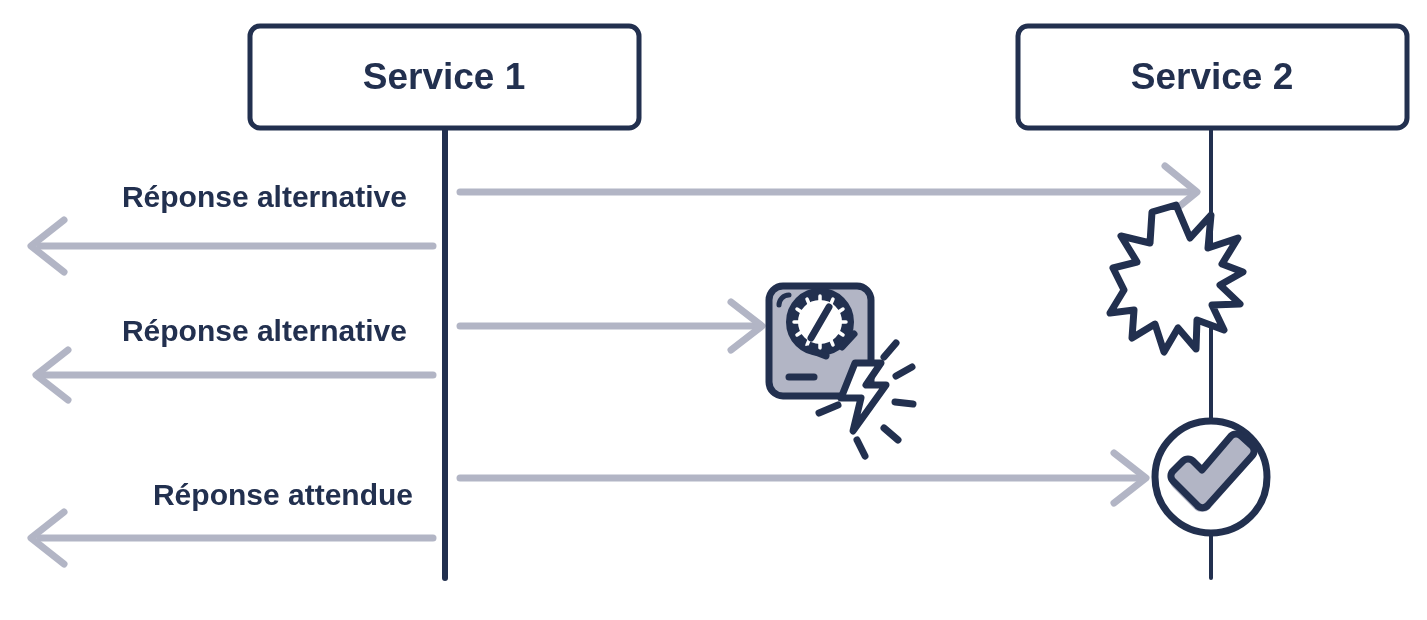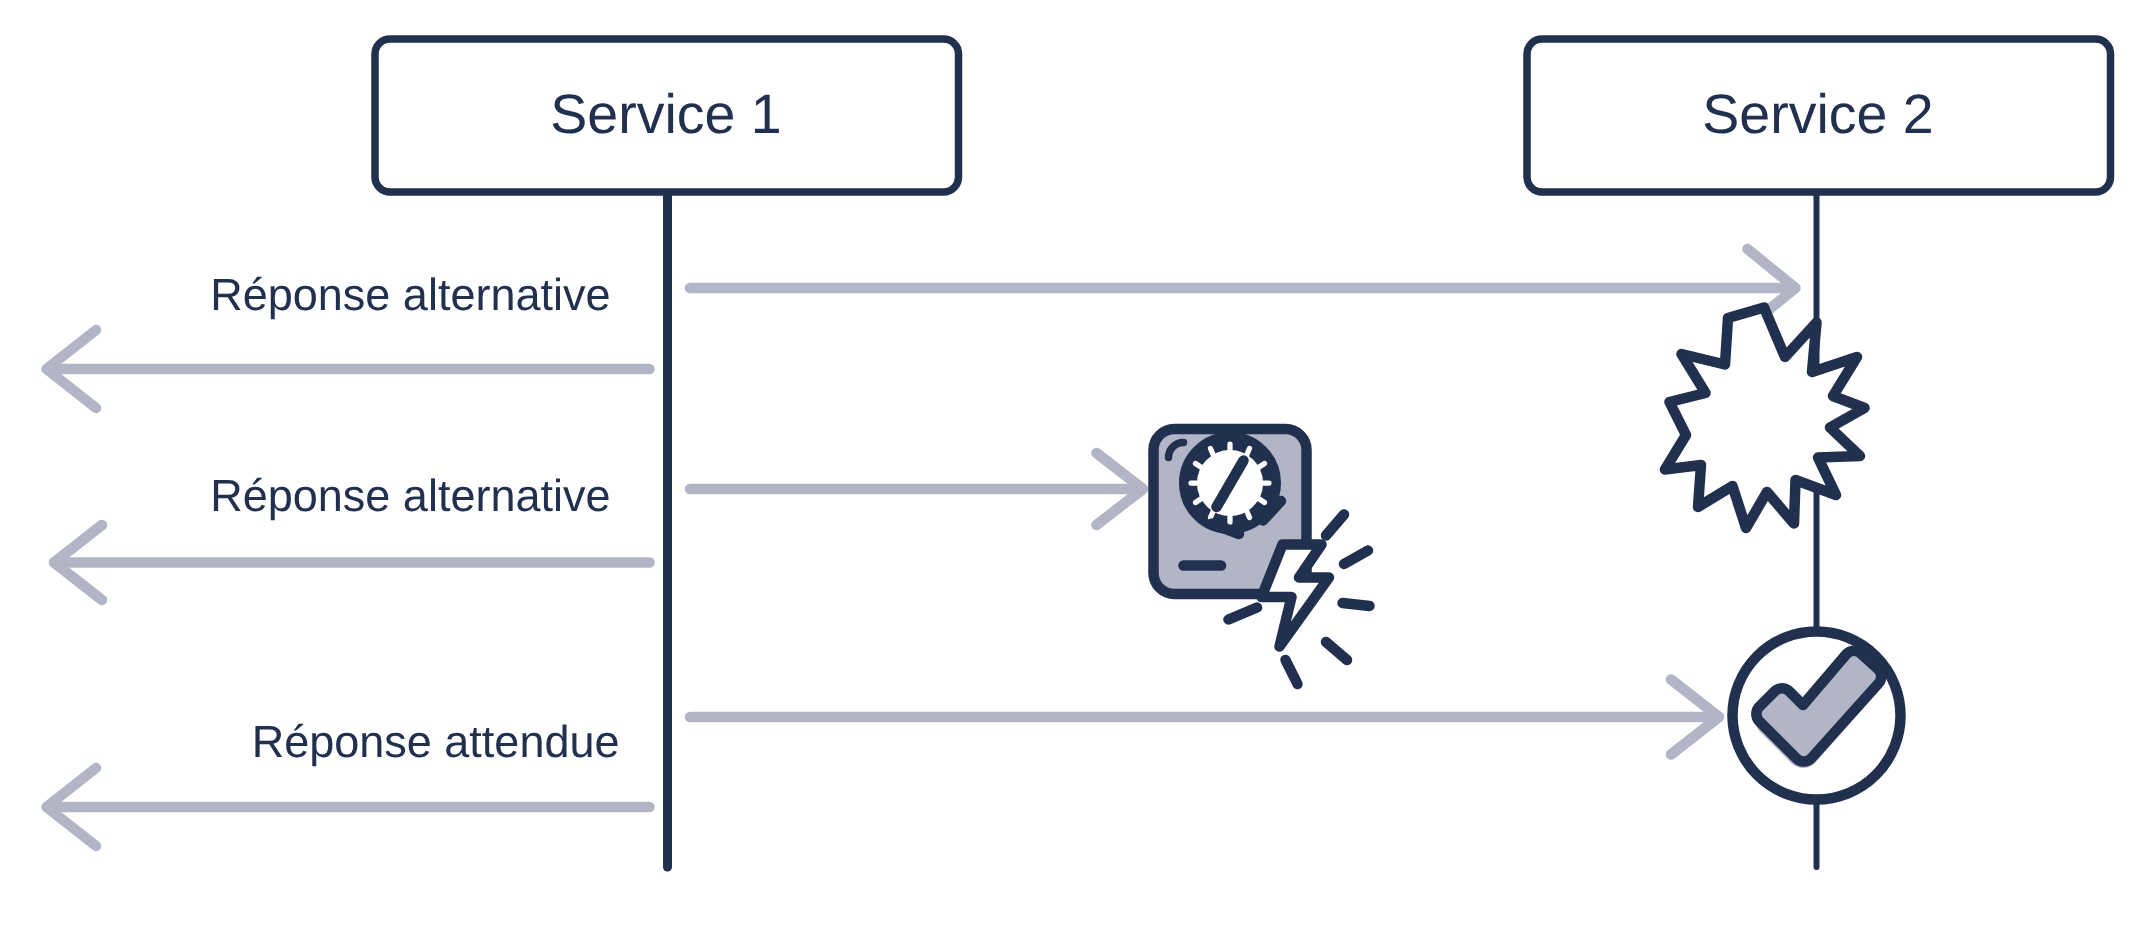--- a/index.html
+++ b/index.html
@@ -9,20 +9,21 @@
   }
   body {
     font-family: "Liberation Sans", sans-serif;
   }
   #canvas {
     position: relative;
     width: 1427px;
     height: 620px;
     background: #ffffff;
     overflow: hidden;
+    font-weight: bold;
   }
   #diagram-svg {
     position: absolute;
     left: 0;
     top: 0;
     width: 1427px;
     height: 620px;
   }
   .participant-label {
     font-family: "Liberation Sans", sans-serif;

